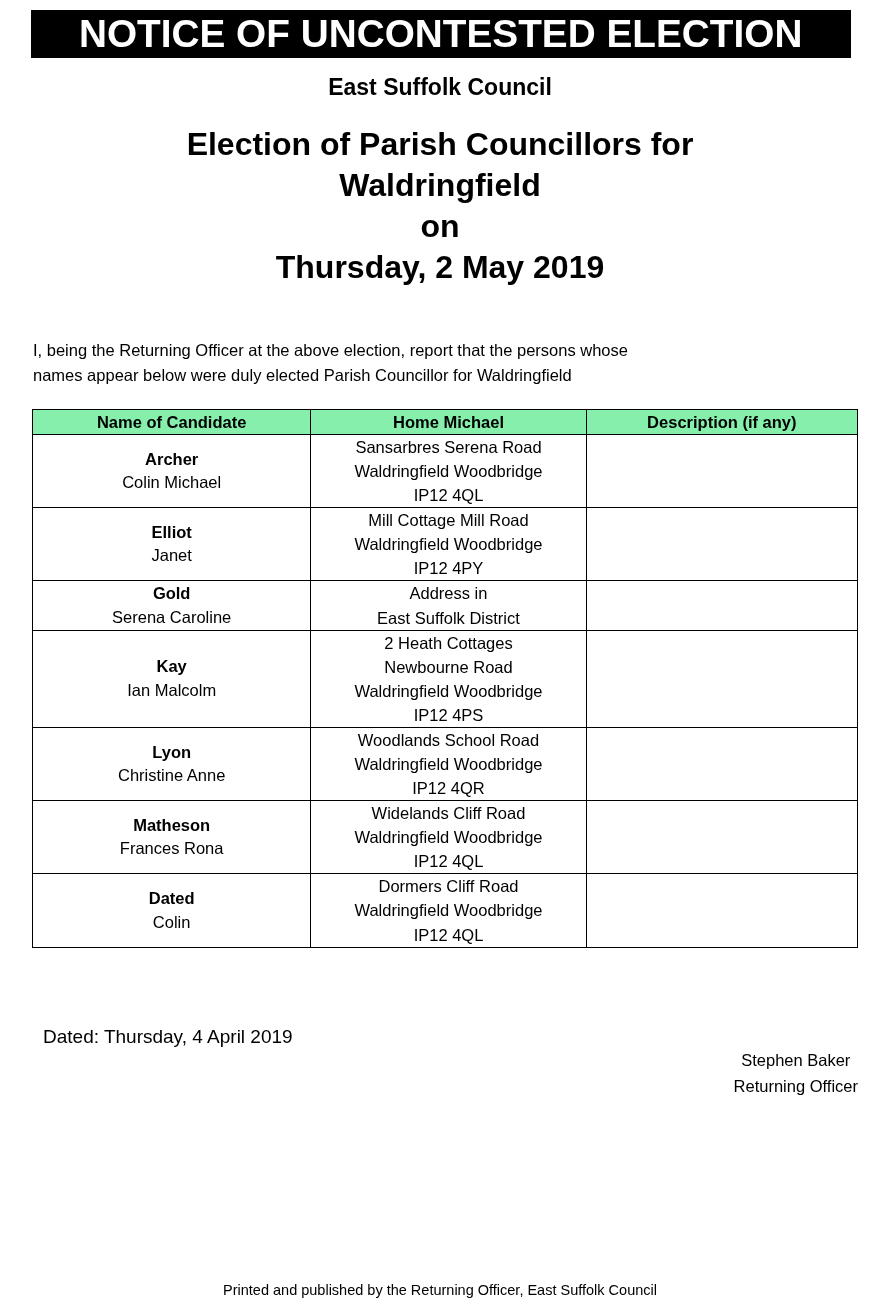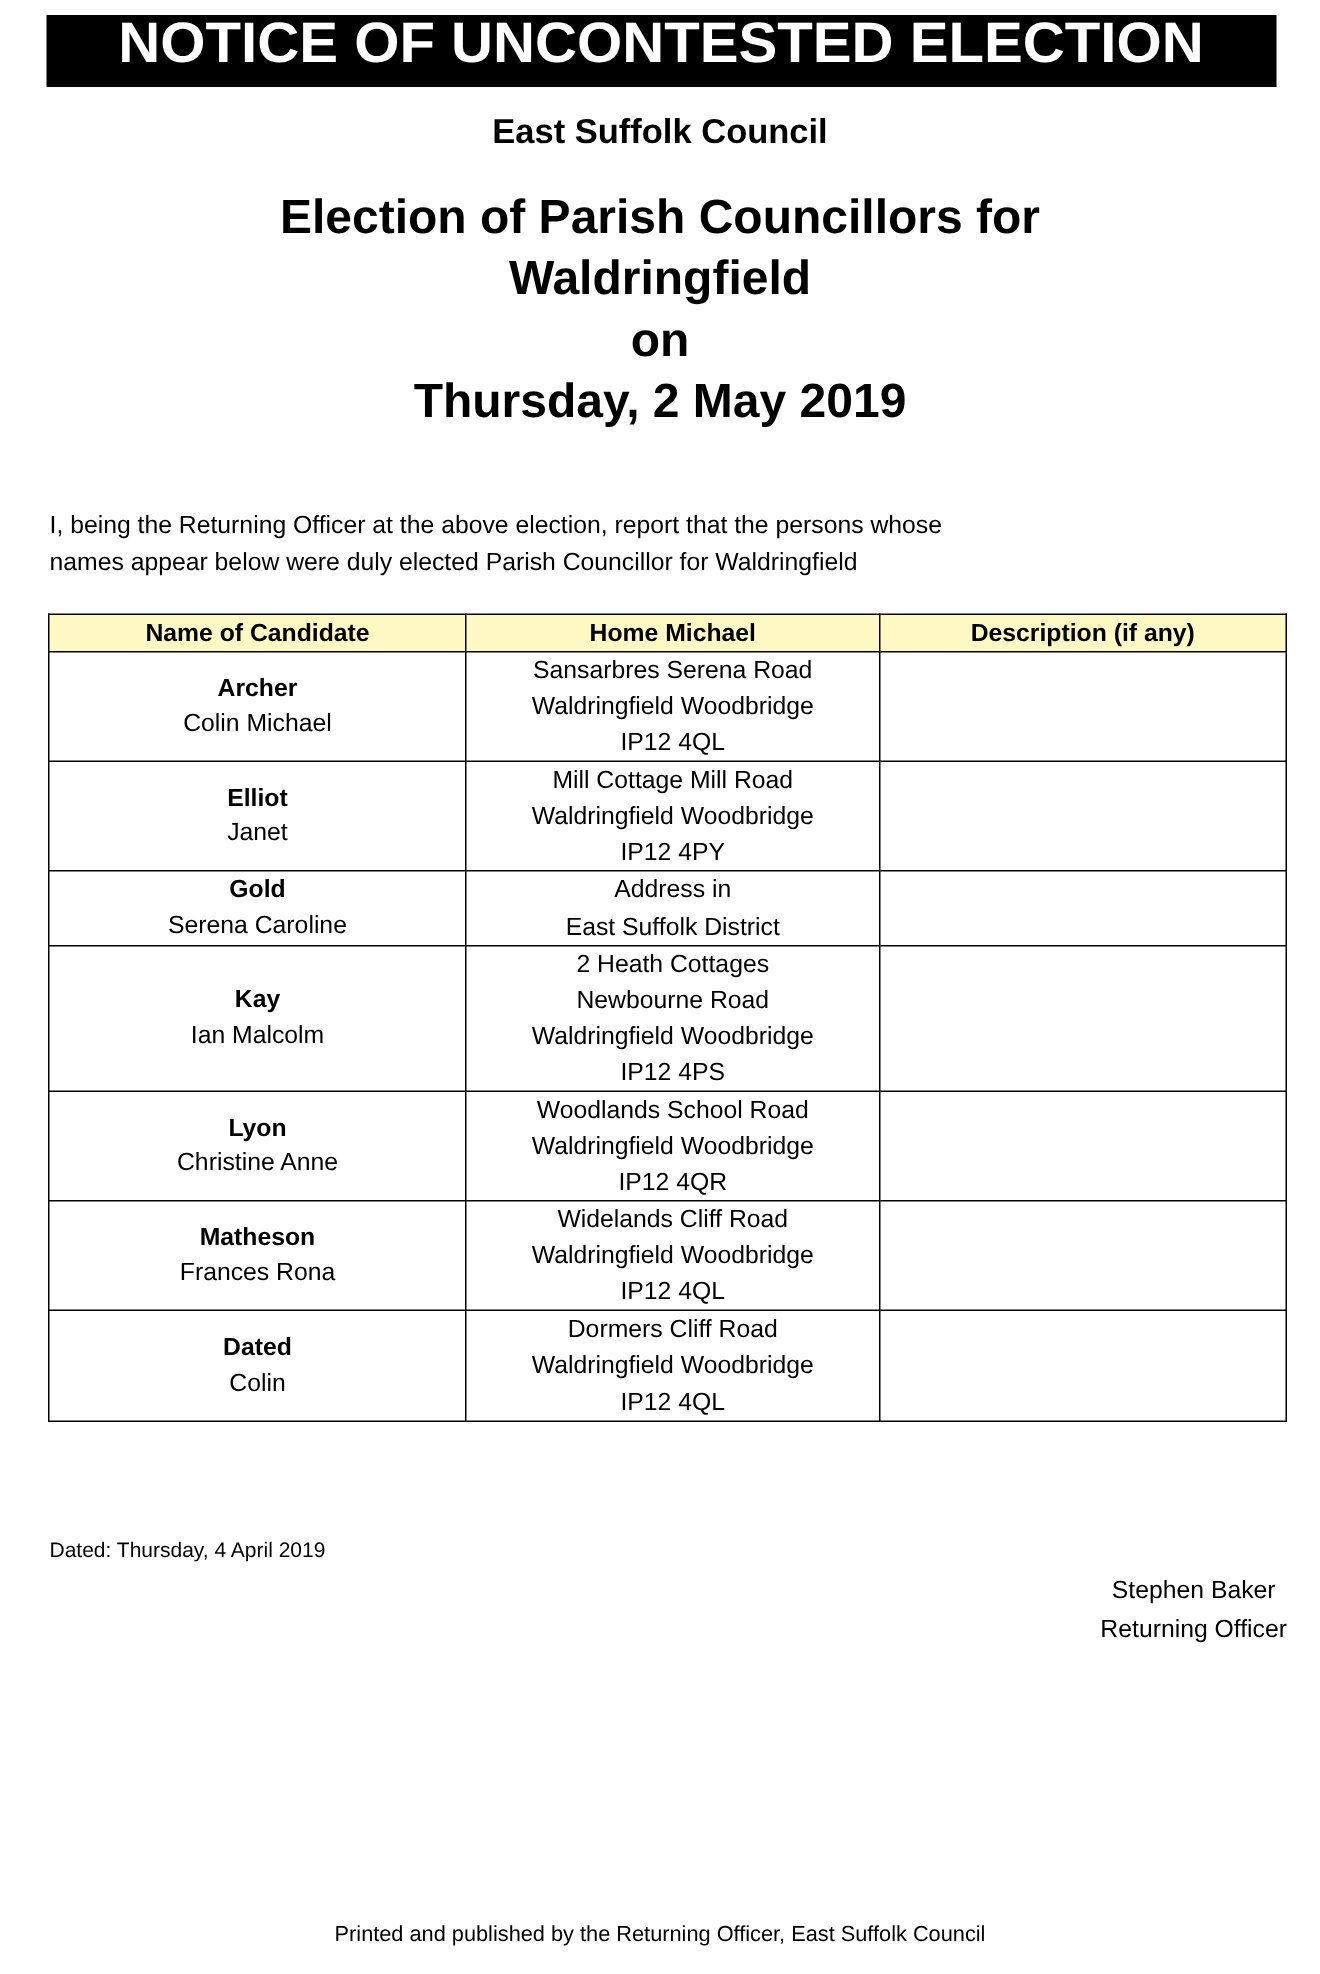--- a/index.html
+++ b/index.html
@@ -24,20 +24,21 @@
 
   
   .banner {
     position: absolute;
     left: 31px;
     top: 10px;
     width: 820px;
     height: 48px;
     background: #000000;
     display: flex;
+    align-items: center;
     justify-content: center;
   }
   .banner-text {
     color: #ffffff;
     font-size: 38px;
     font-weight: bold;
     letter-spacing: 0px;
     line-height: 1;
     white-space: nowrap;
     transform: scaleX(1.02);
@@ -89,21 +90,21 @@
     border-collapse: collapse;
     table-layout: fixed;
   }
   .candidates-table th,
   .candidates-table td {
     border: 1px solid #000000;
     padding: 0;
     vertical-align: middle;
   }
   .candidates-table thead th {
-    background: #fef9c3;
+    background: #86efac;
     font-size: 16.5px;
     font-weight: bold;
     text-align: center;
     height: 24px;
     line-height: 24px;
   }
   .col-name  { width: 278px; }
   .col-addr  { width: 275px; }
   .col-desc  { width: 271px; }
 
@@ -125,23 +126,23 @@
   .addr-line { display: block; white-space: nowrap; }
 
   .cell-desc {
     text-align: center;
     font-size: 16.5px;
   }
 
   
   .dated {
     position: absolute;
-    left: 33px;
+    left: 43px;
     top: 1024px;
-    font-size: 14px;
+    font-size: 19px;
     line-height: 1.4;
   }
   .signature {
     position: absolute;
     right: 22px;
     top: 1048px;
     text-align: center;
     font-size: 16.5px;
     line-height: 1.55;
   }

